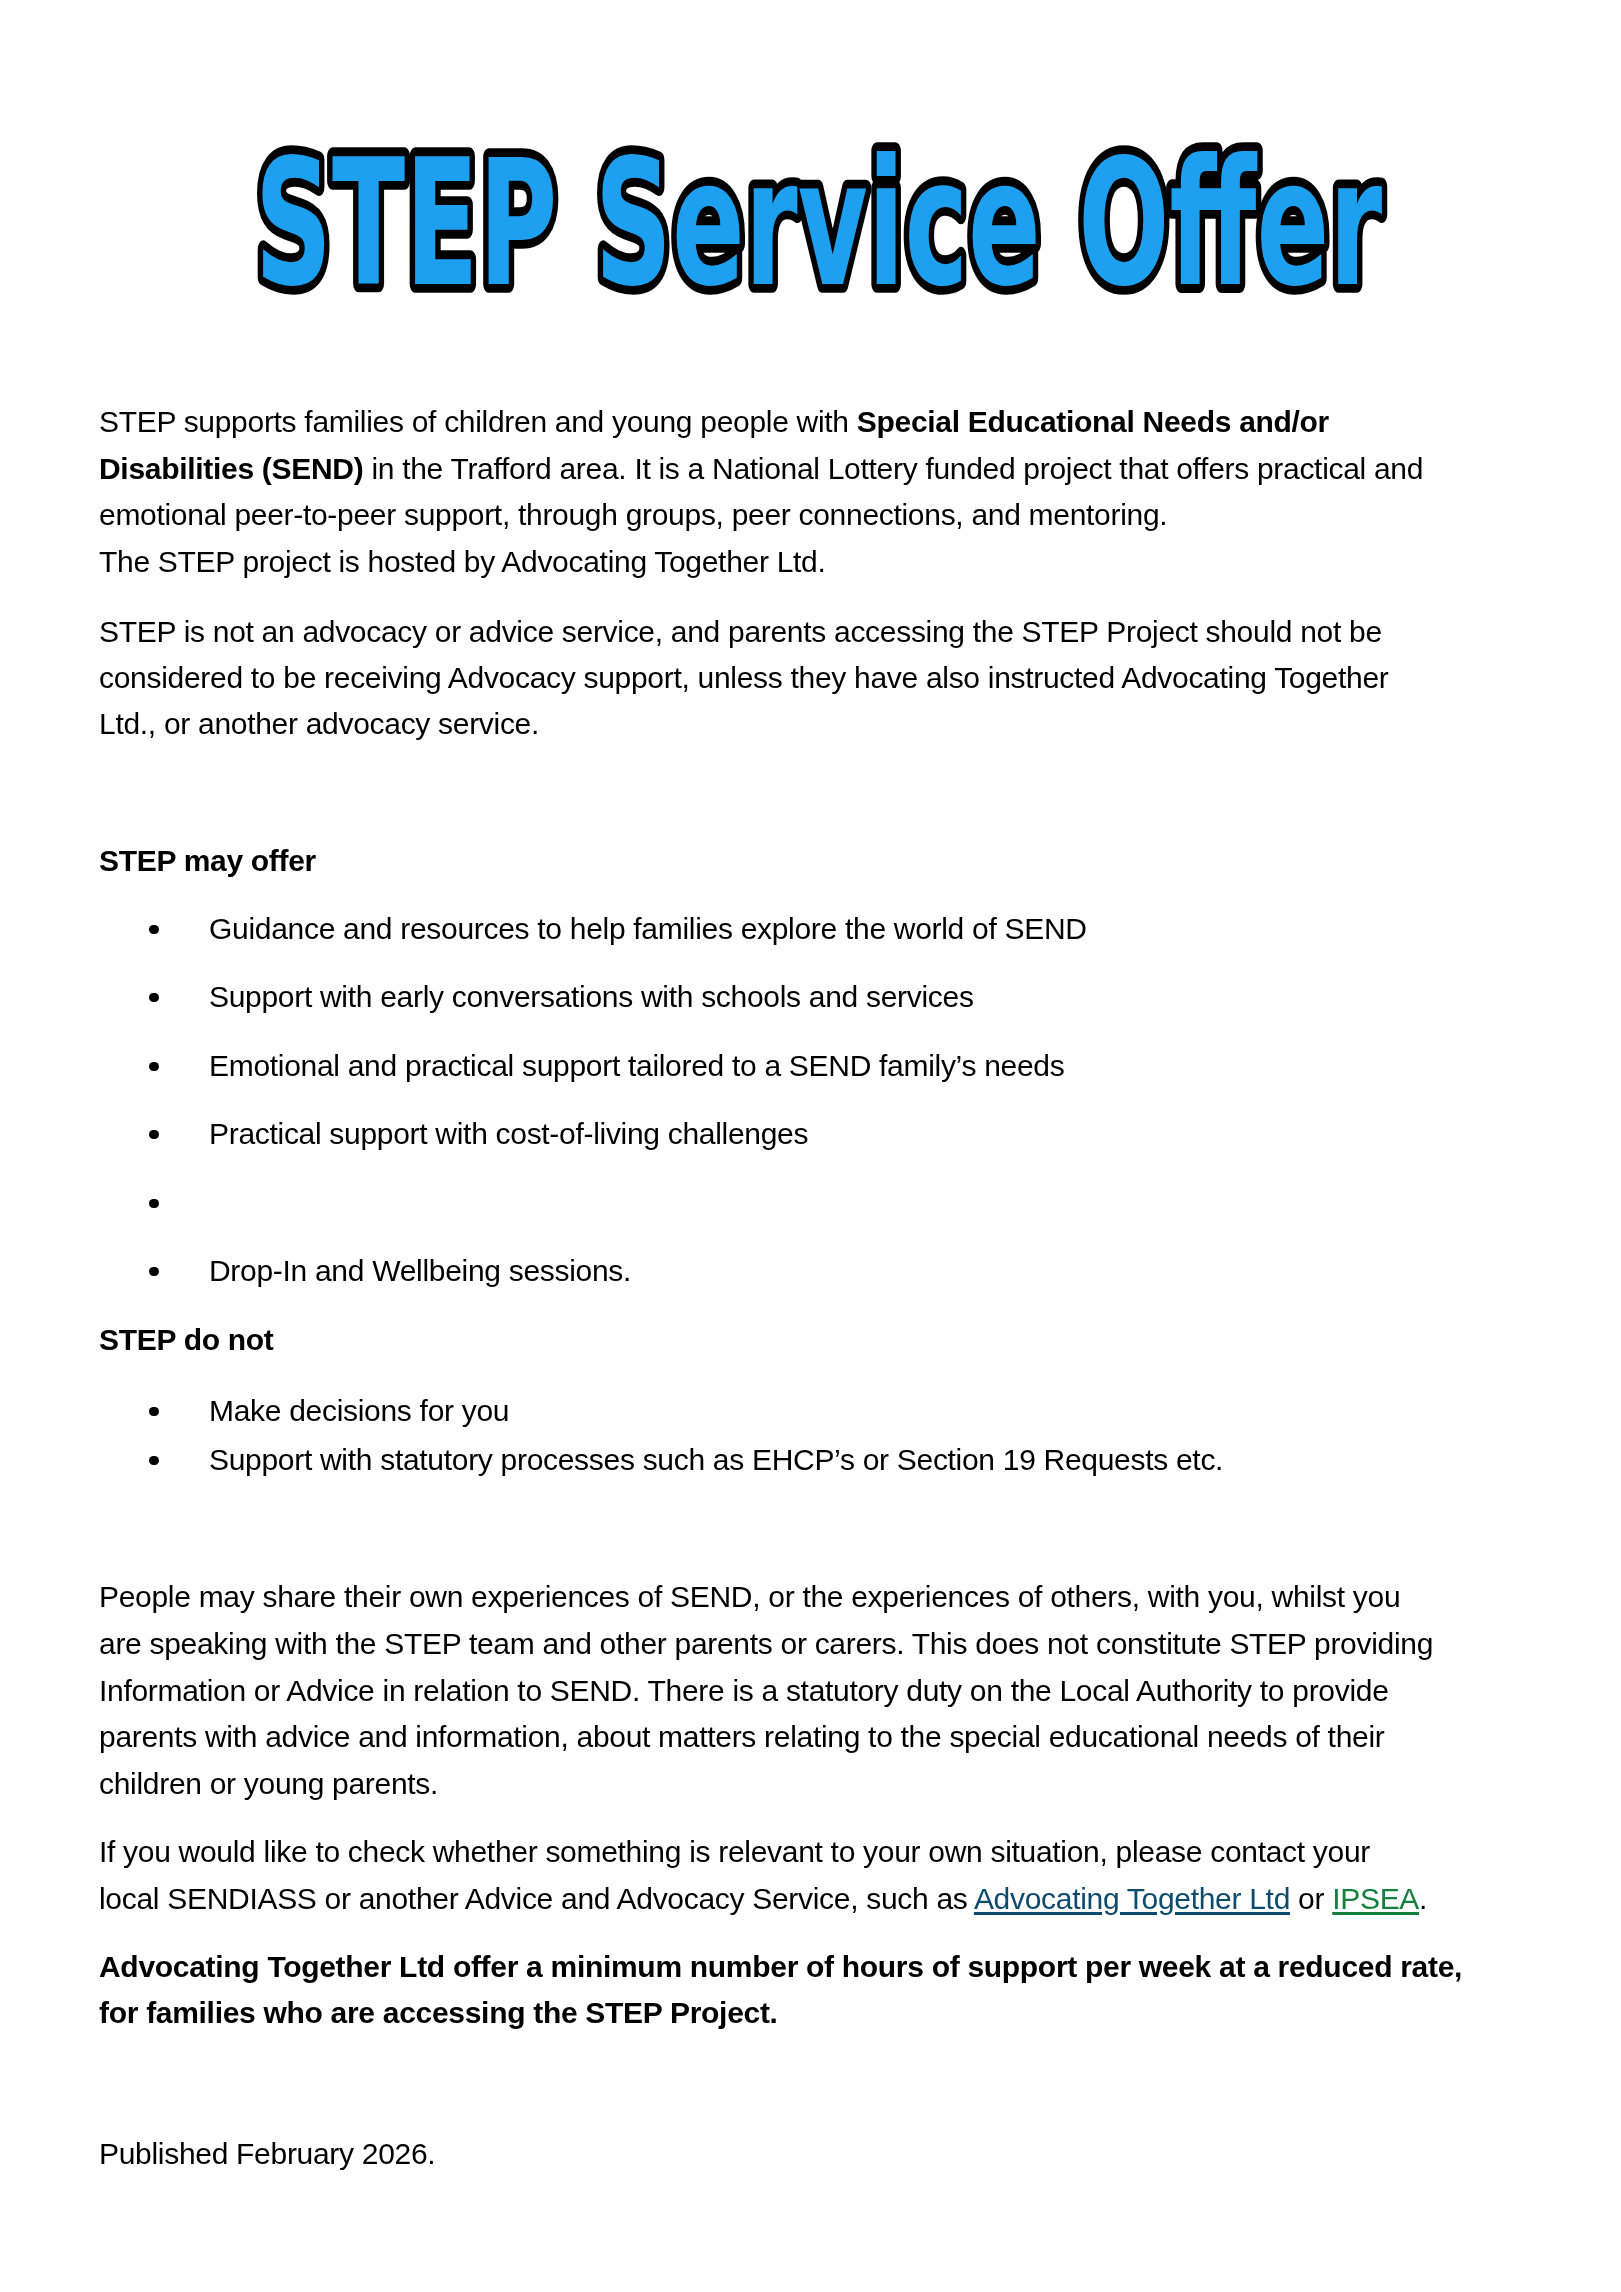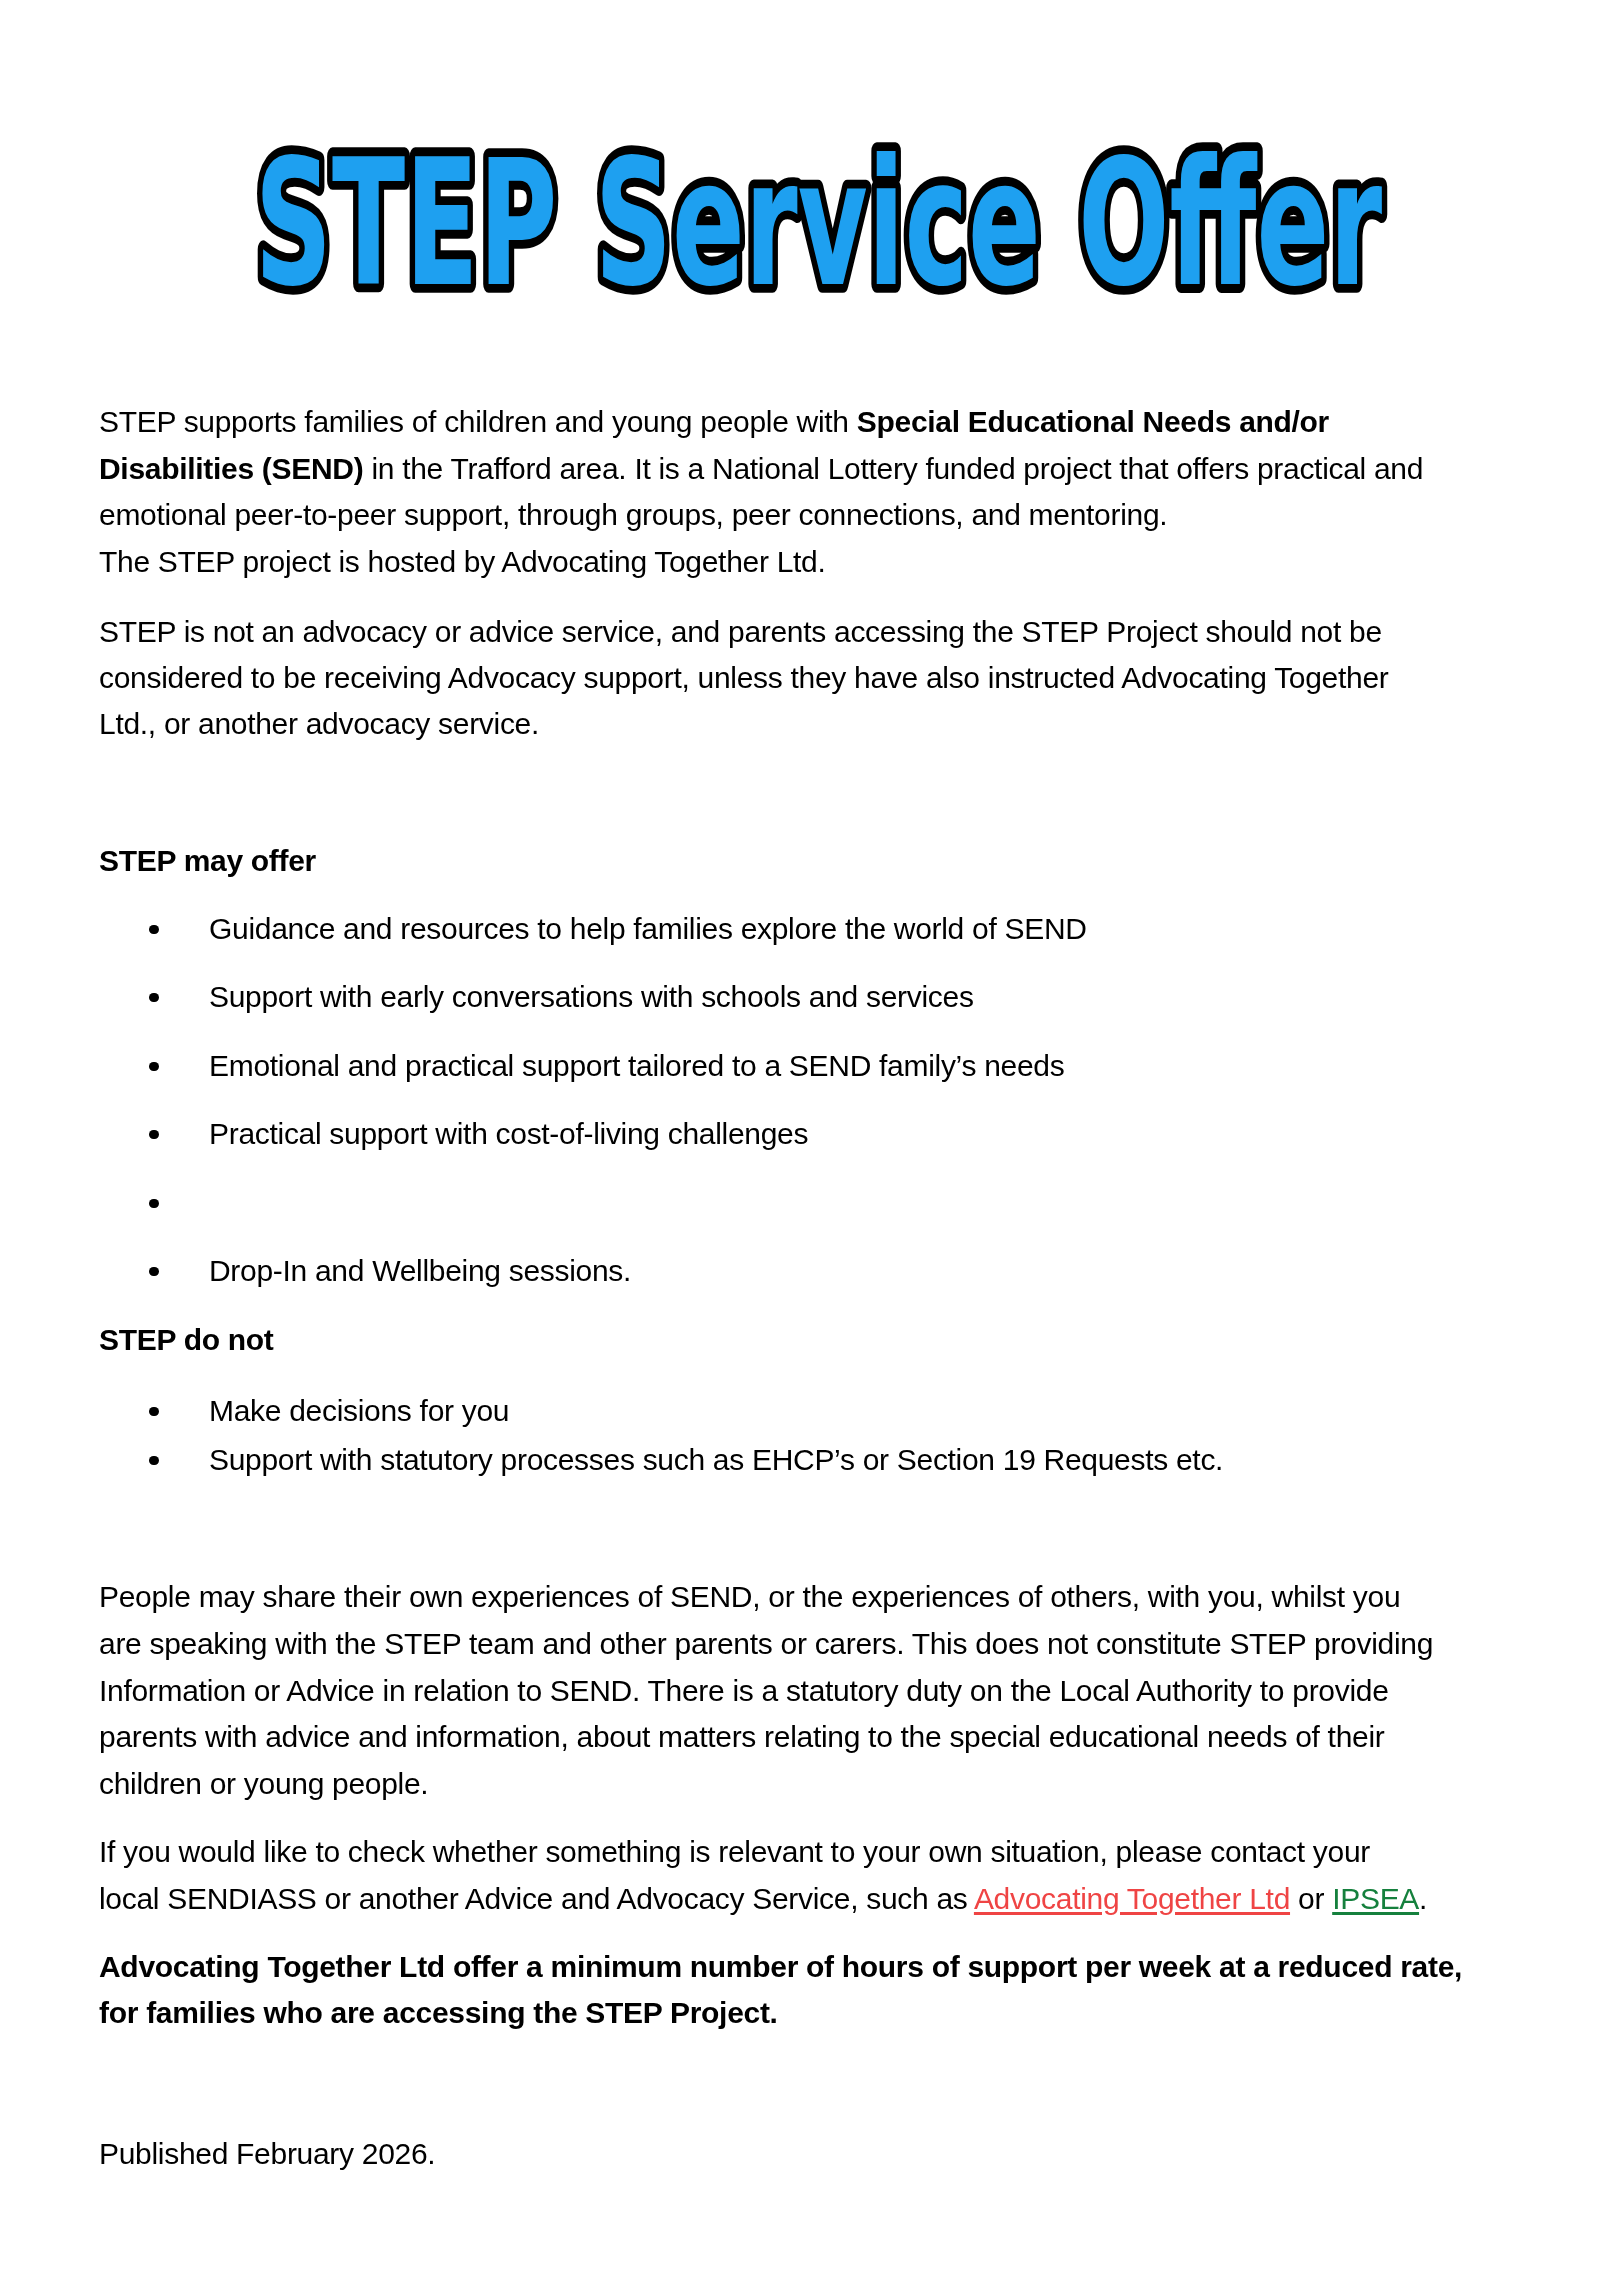--- a/index.html
+++ b/index.html
@@ -81,25 +81,25 @@
     <div class="bullet-item" style="top:1440px">
       <span class="bullet-dot" style="top:15.7px"></span>
       <span class="bullet-text">Support with statutory processes such as EHCP’s or Section 19 Requests etc.</span>
     </div>
   </div>
 
   <div class="line" style="top:1577px">People may share their own experiences of SEND, or the experiences of others, with you, whilst you</div>
   <div class="line" style="top:1624px">are speaking with the STEP team and other parents or carers. This does not constitute STEP providing</div>
   <div class="line" style="top:1671px">Information or Advice in relation to SEND. There is a statutory duty on the Local Authority to provide</div>
   <div class="line" style="top:1717px">parents with advice and information, about matters relating to the special educational needs of their</div>
-  <div class="line" style="top:1764px">children or young people.</div>
+  <div class="line" style="top:1764px">children or young parents.</div>
 
   <div class="line" style="top:1832px">If you would like to check whether something is relevant to your own situation, please contact your</div>
   <div class="line" style="top:1879px">
-    <span>local SENDIASS or another Advice and Advocacy Service, such as </span><a class="link" style="color: #ef4444;">Advocating Together Ltd</a><span> or </span><a class="link" style="color: #15803d;">IPSEA</a><span>.</span>
+    <span>local SENDIASS or another Advice and Advocacy Service, such as </span><a class="link" style="color: #0c4a6e;">Advocating Together Ltd</a><span> or </span><a class="link" style="color: #15803d;">IPSEA</a><span>.</span>
   </div>
 
   <div class="line bold" style="top:1993px">for families who are accessing the STEP Project.</div>
   <div class="line bold" style="top:1947px">Advocating Together Ltd offer a minimum number of hours of support per week at a reduced rate,</div>
 
   <div class="line" style="top:2134px">Published February 2026.</div>
 </div>
 
 
 </body></html>

